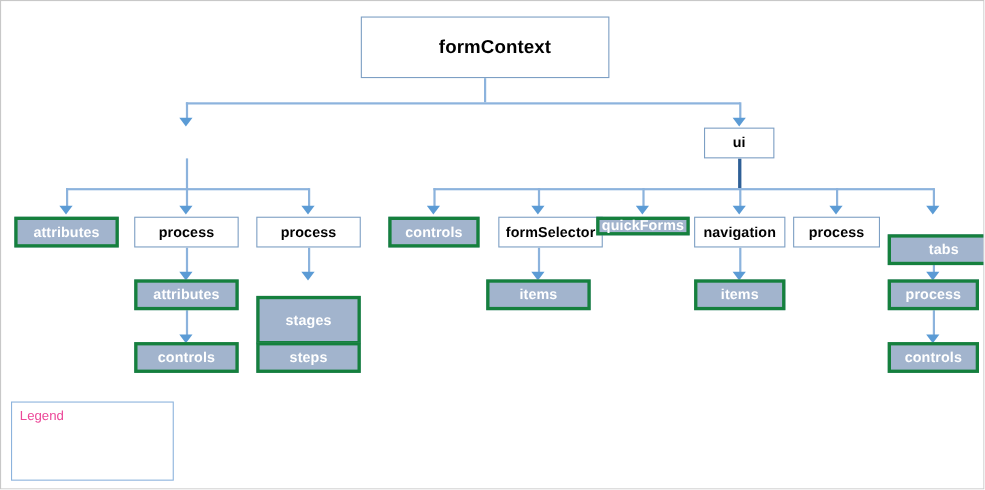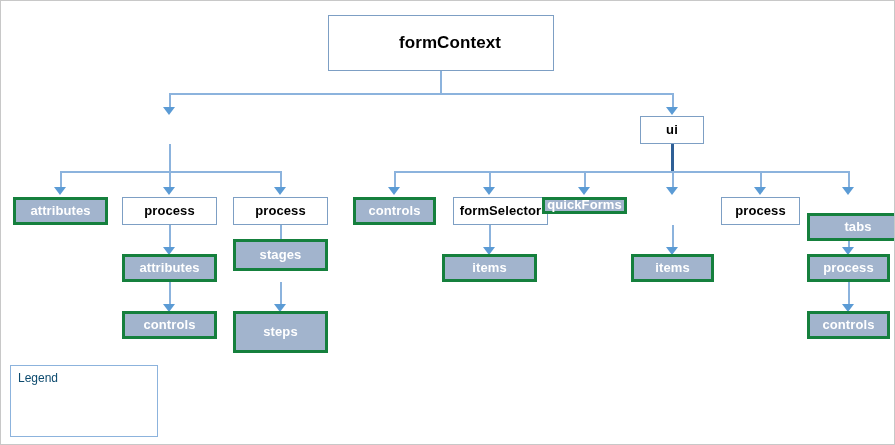--- a/index.html
+++ b/index.html
@@ -64,21 +64,21 @@
   
   #legend{
     position:absolute;
     left:9px;top:364px;width:148px;height:72px;
     border:1px solid #8cb3dd;
     background:#ffffff;
     box-sizing:border-box;
   }
   #legend .lg-title{
     position:absolute;left:7px;top:5px;
-    font-size:12px;color:#0c4a6e;font-weight:normal;
+    font-size:12px;color:#ec4899;font-weight:normal;
   }
   #legend .lg-sw{
     position:absolute;left:20px;top:27px;width:92px;height:28px;
     background:#a2b4cd;border:1px solid #8f9fb5;
     display:flex;align-items:center;justify-content:center;
     color:#ffffff;font-size:13px;font-weight:bold;
     box-sizing:border-box;
   }
 </style>
 </head>
@@ -164,36 +164,39 @@
   <div class="node" style="left:232px;top:196px;width:95px;height:28px;">
     <span>process</span>
   </div>
 
   <div class="node coll" style="left:121px;top:253px;width:95px;height:28px;">
     <span>attributes</span>
   </div>
   <div class="node coll" style="left:121px;top:310px;width:95px;height:28px;">
     <span>controls</span>
   </div>
-  <div class="node coll" style="left:232px;top:238px;width:95px;height:32px;">
+  <div class="node coll" style="left:232px;top:268px;width:95px;height:44px;">
     <span>stages</span>
   </div>
-  <div class="node coll" style="left:232px;top:310px;width:95px;height:42px;">
+  <div class="node coll" style="left:232px;top:310px;width:95px;height:28px;">
     <span>steps</span>
   </div>
 
   <div class="node coll" style="left:352px;top:196px;width:83px;height:28px;">
     <span>controls</span>
   </div>
   <div class="node" style="left:441px;top:196px;width:95px;height:28px;margin-left:11px;">
     <span>formSelector</span>
   </div>
   <div class="node coll" style="left:541px;top:196px;width:85px;height:17px;">
     <span>quickForms</span>
   </div>
+  <div class="node" style="left:630px;top:196px;width:83px;height:28px;">
+    <span>navigation</span>
+  </div>
   <div class="node" style="left:720px;top:196px;width:79px;height:28px;">
     <span>process</span>
   </div>
   <div class="node coll" style="left:806px;top:212px;width:102px;height:28px;">
     <span>tabs</span>
   </div>
 
   <div class="node coll" style="left:441px;top:253px;width:95px;height:28px;">
     <span>items</span>
   </div>

